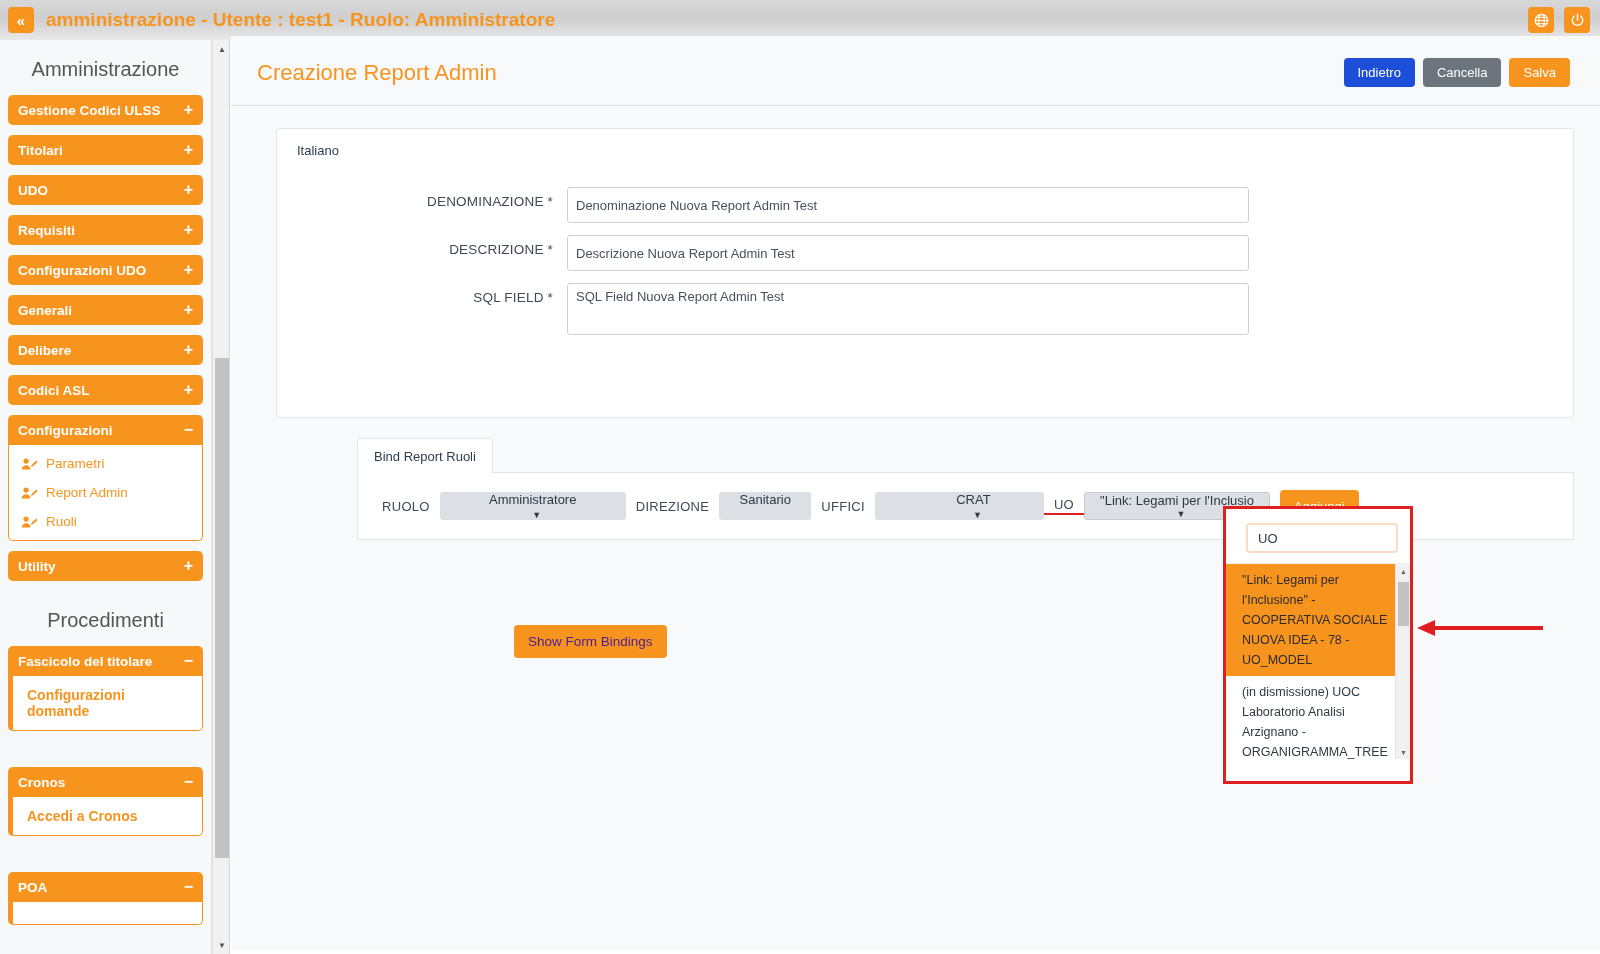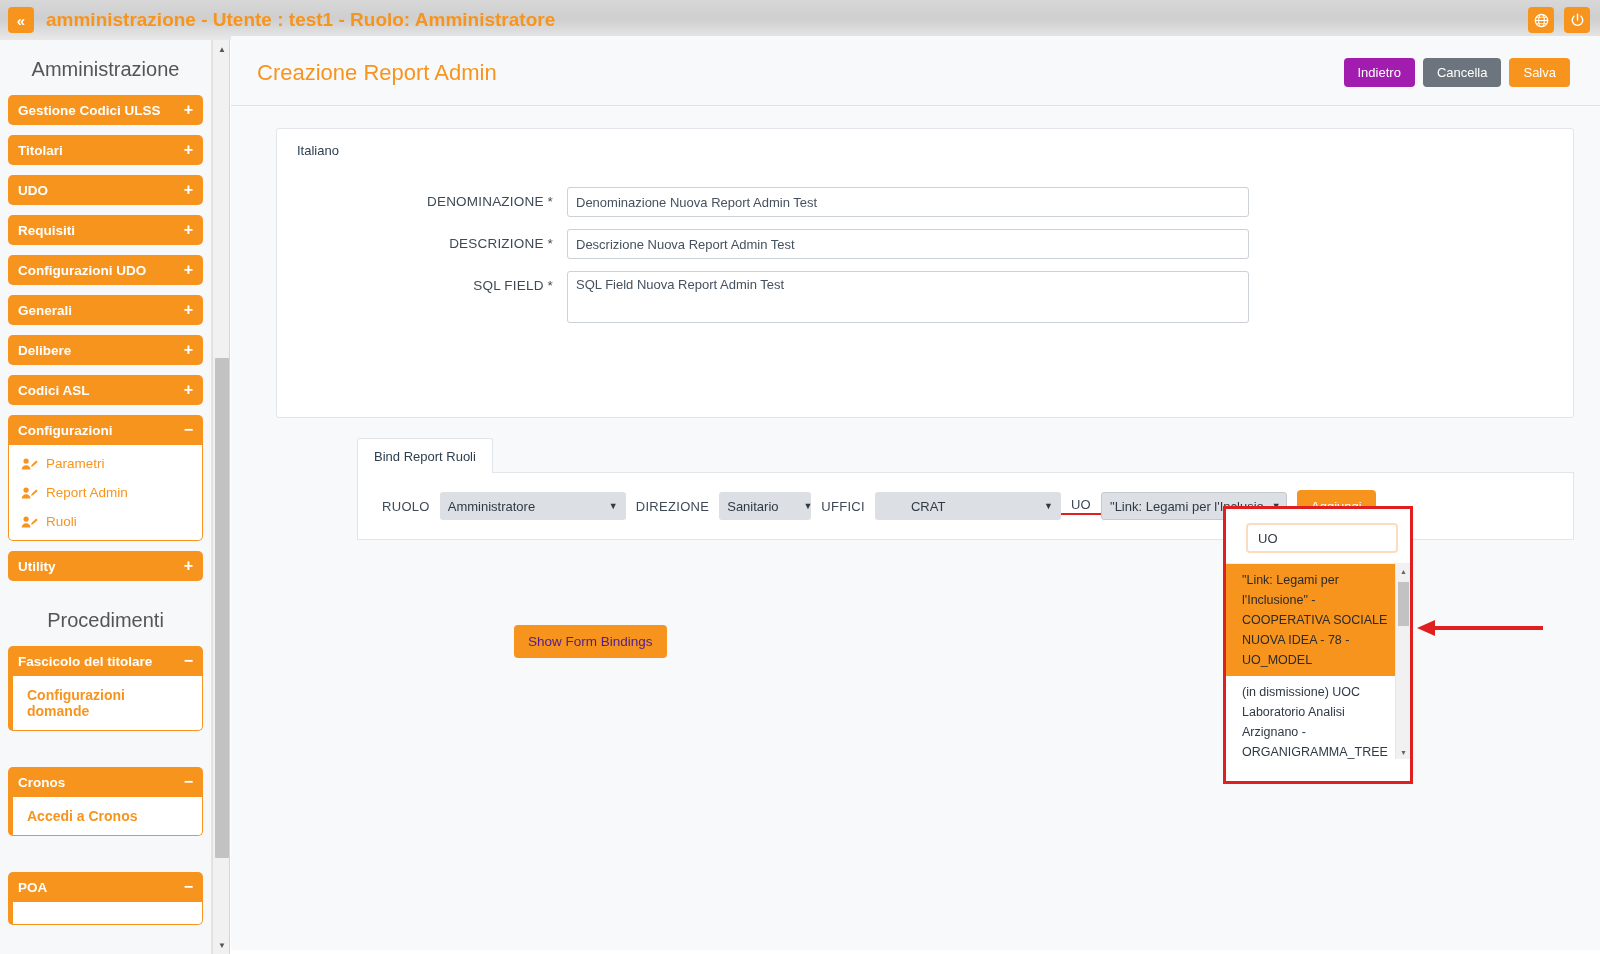--- a/index.html
+++ b/index.html
@@ -96,42 +96,42 @@
   #page-header {
     display: flex; align-items: center; padding: 22px 30px 18px 26px;
     border-bottom: 1px solid #dfe3e8;
   }
   #page-title { font-size: 22px; color: #f7941e; font-weight: normal; }
   #header-btns { margin-left: auto; display: flex; gap: 8px; }
   .hbtn {
     border-radius: 4px; padding: 7px 14px; font-size: 13px; color: #fff;
     cursor: pointer; border: none; font-family: "Liberation Sans", sans-serif;
   }
-  .hbtn-dark { background: #a21caf; }
+  .hbtn-dark { background: #1d4ed8; }
   .hbtn-grey { background: #6c757d; }
   .hbtn-orange { background: #f7941e; }
 
   
   #lang-panel {
     margin: 22px 26px 0 45px; background: #ffffff;
     border: 1px solid #e2e5e9; border-radius: 3px;
     min-height: 290px; position: relative;
   }
   #lang-tab {
     position: absolute; top: 8px; left: 10px;
     font-size: 13px; color: #2c3e50; padding: 6px 10px;
   }
   #form-area { padding: 58px 0 30px 0; }
   .frow { display: flex; align-items: flex-start; margin-bottom: 12px; }
   .flabel {
     width: 290px; text-align: right; padding-right: 14px;
     font-size: 13.5px; color: #3f4a56; padding-top: 7px; letter-spacing: .2px;
   }
   .finput {
-    width: 682px; height: 30px; border: 1px solid #ccd1d6; border-radius: 3px;
+    width: 682px; height: 36px; border: 1px solid #ccd1d6; border-radius: 3px;
     padding: 4px 8px; font-size: 13px; color: #45515e;
     font-family: "Liberation Sans", sans-serif; background: #fff; outline: none;
   }
   .ftext {
     width: 682px; height: 52px; border: 1px solid #ccd1d6; border-radius: 3px;
     padding: 5px 8px; font-size: 13px; color: #45515e; resize: none;
     font-family: "Liberation Sans", sans-serif; background: #fff; outline: none;
   }
 
   
@@ -150,26 +150,26 @@
   }
   .ctl-label {
     font-size: 13px; color: #3f4a56; letter-spacing: .3px; padding: 0 10px;
     white-space: nowrap;
   }
   .ctl-label.uo-underline { border-bottom: 2px solid #e02020; padding-bottom: 1px; }
   .sel {
     height: 28px; background: #dcdfe3; border: none; border-radius: 3px;
     display: flex; align-items: center; justify-content: space-between;
     padding: 0 8px; font-size: 13px; color: #2f3a45; cursor: pointer;
-    white-space: nowrap; overflow: hidden;
+    white-space: nowrap; overflow: hidden; flex-direction: column;
   }
   .sel .caret { font-size: 9px; margin-left: 8px; color: #2f3a45; }
   #sel-ruolo { width: 186px; }
   #sel-direzione { width: 92px; gap: 17px; }
-  #sel-uffici { width: 186px; padding-left: 36px; }
+  #sel-uffici { width: 169px; padding-left: 36px; }
   #sel-uo { width: 186px; border: 1px solid #c5c9cd; background: #dcdfe3; }
   #btn-aggiungi {
     background: #f7941e; color: #fff; border: none; border-radius: 4px;
     padding: 9px 14px; font-size: 13px; margin-left: 10px; cursor: pointer;
     font-family: "Liberation Sans", sans-serif;
   }
 
   
   #uo-dropdown {
     position: absolute; left: 1223px; top: 506px; width: 190px; height: 278px;

